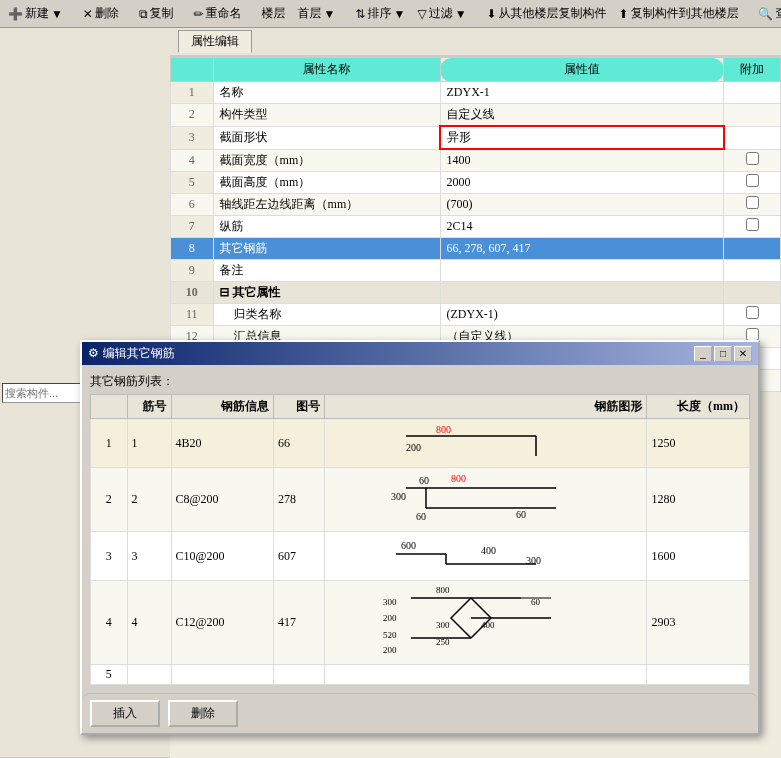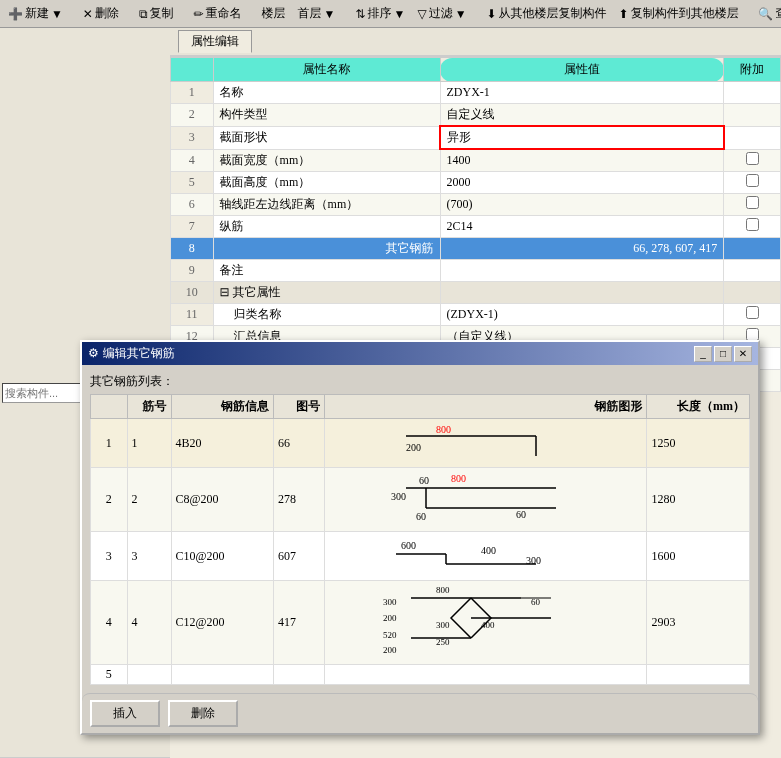--- a/index.html
+++ b/index.html
@@ -108,25 +108,25 @@
     #prop-table td {
       border: 1px solid #ddd;
       padding: 2px 6px;
       background: white;
     }
     #prop-table tr:nth-child(even) td { background: #f8f8f0; }
     #prop-table td:first-child {
       width: 30px; text-align: center;
       background: #f0ece0; color: #666;
     }
-    .row-selected td { background: #4a90d9 !important; color: white !important; text-align: right; }
+    .row-selected td { background: #4a90d9 !important; color: white !important; }
     .col-name { width: 160px; }
     .col-val { width: 200px; border-radius: 12px; }
     .col-attach { width: 40px; text-align: center; }
-    .group-header td { background: #e8e4d8 !important; font-weight: normal; }
+    .group-header td { background: #e8e4d8 !important; font-weight: bold; }
 
     
     #dialog-overlay {
       position: fixed;
       top: 340px;
       left: 80px;
       width: 680px;
       background: #d4d0c8;
       border: 2px outset #fff;
       box-shadow: 3px 3px 8px rgba(0,0,0,0.4);

